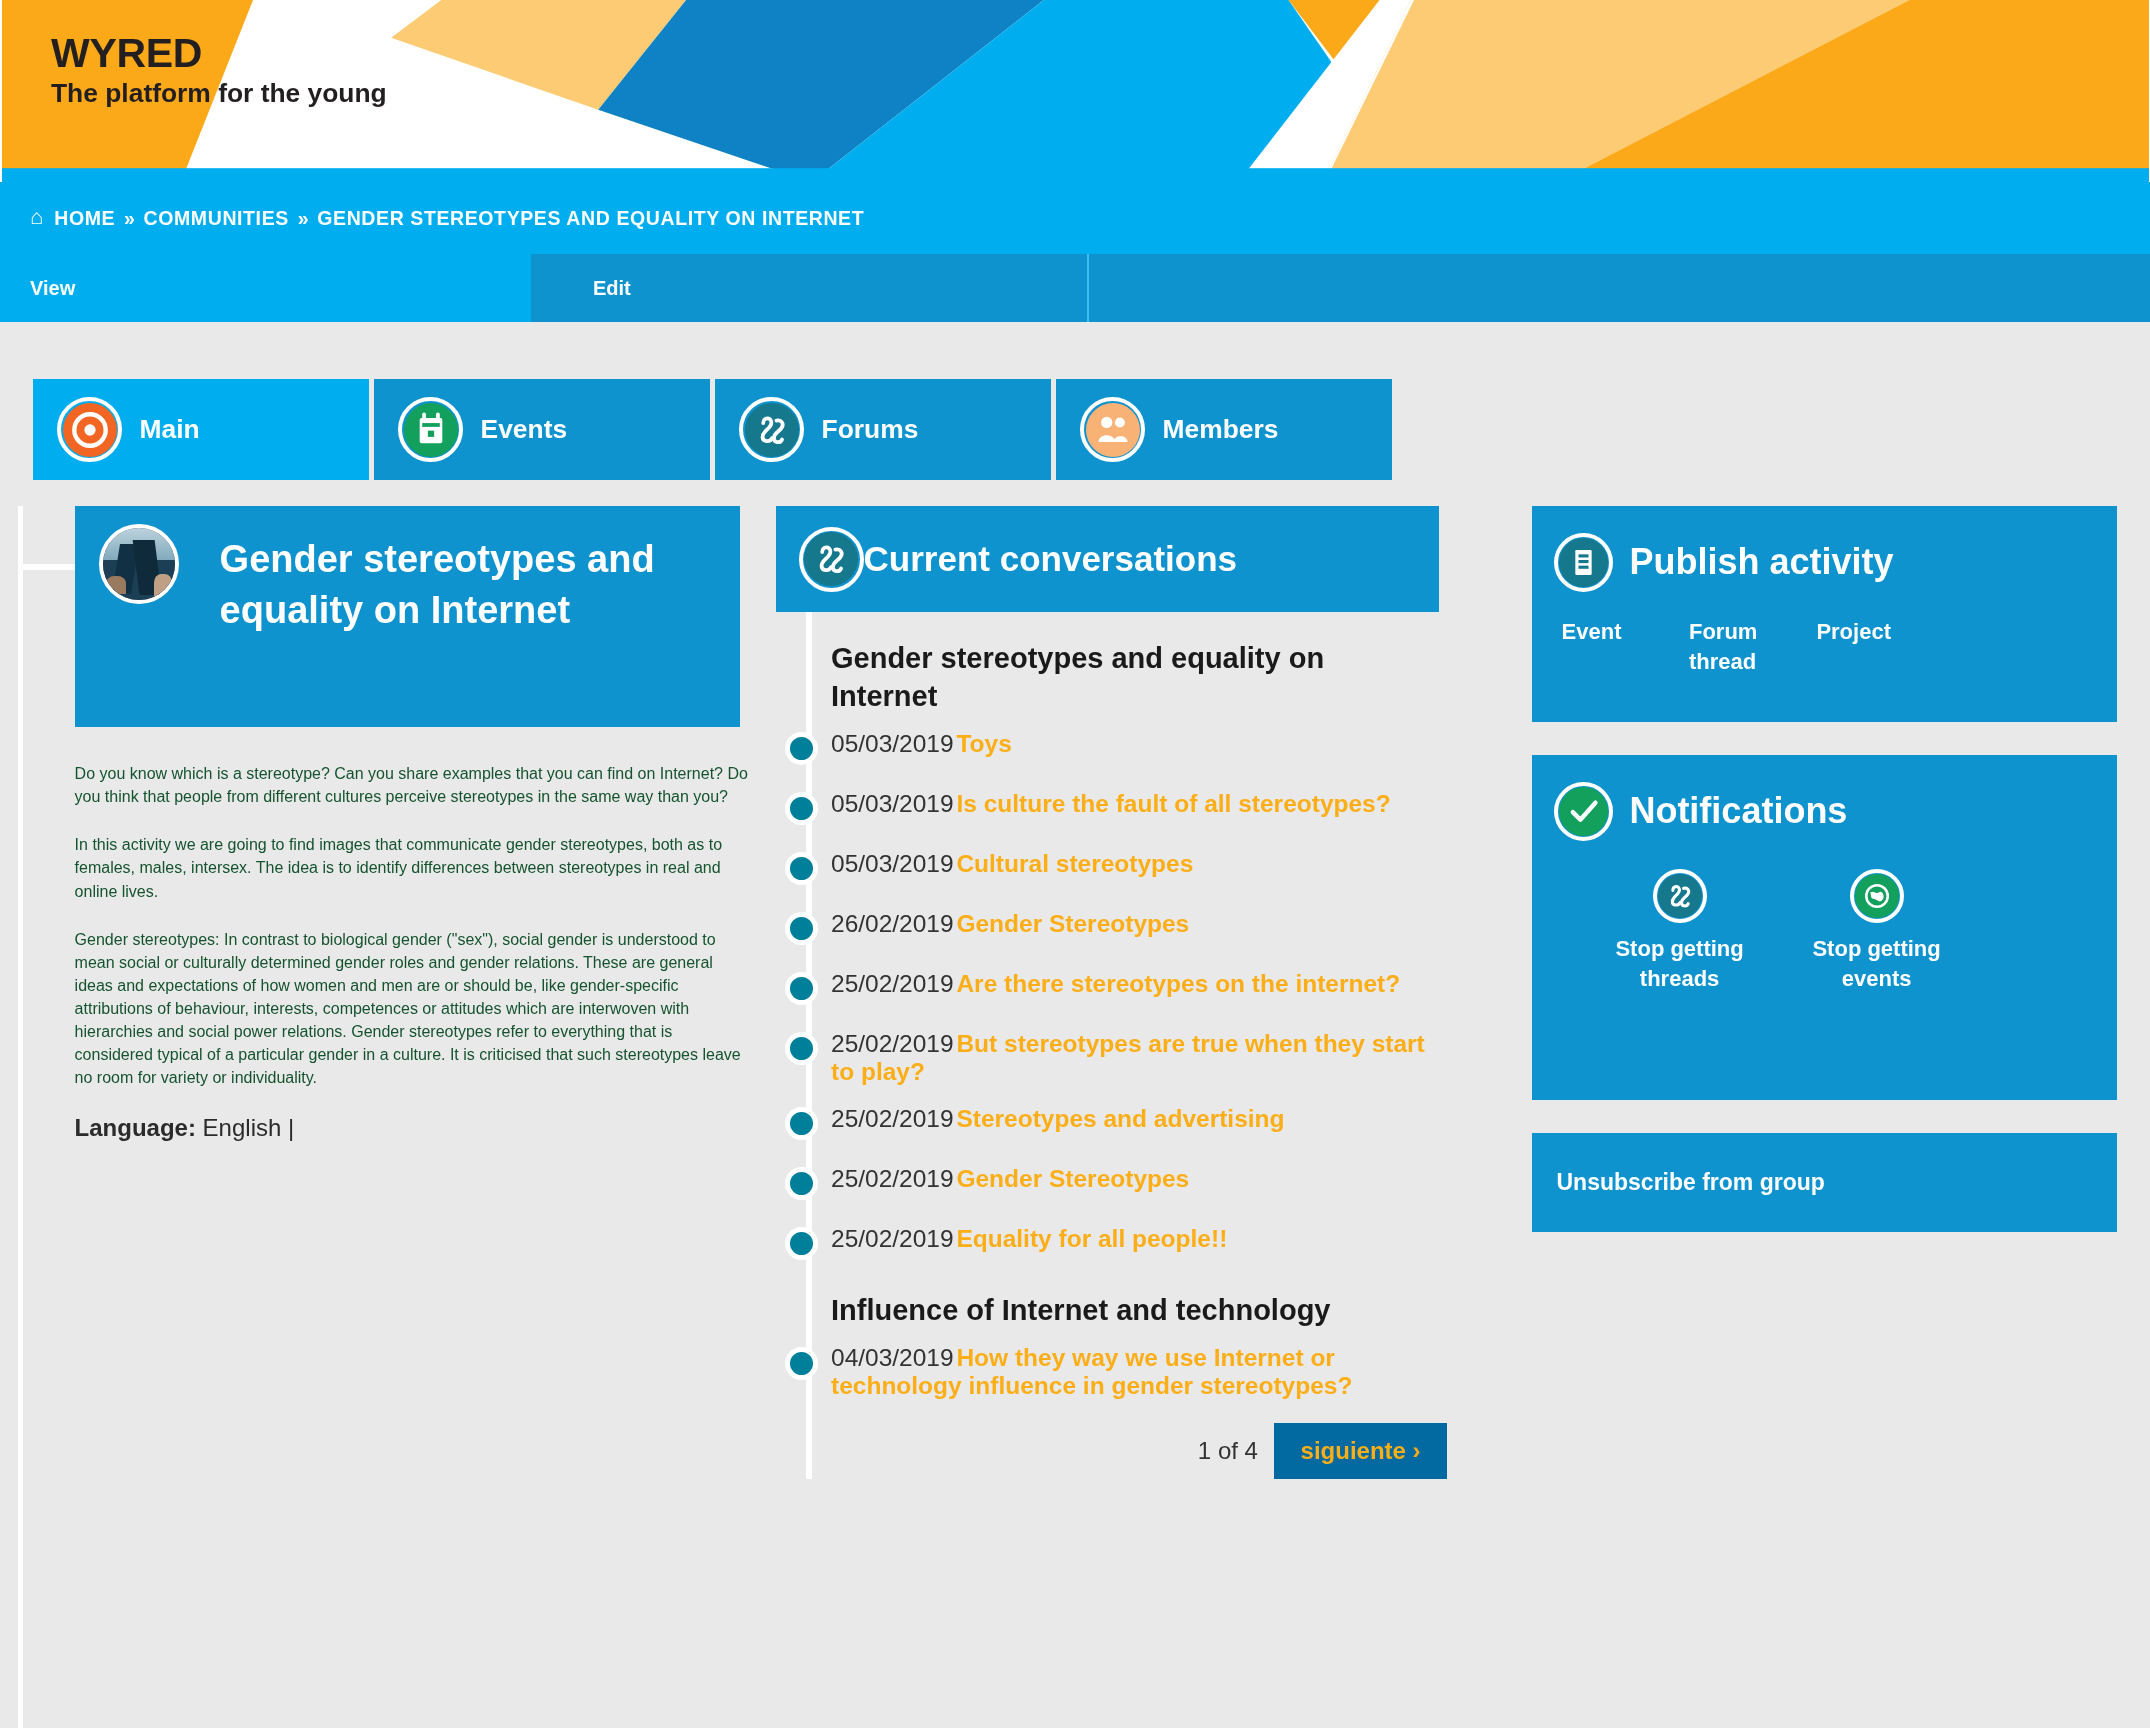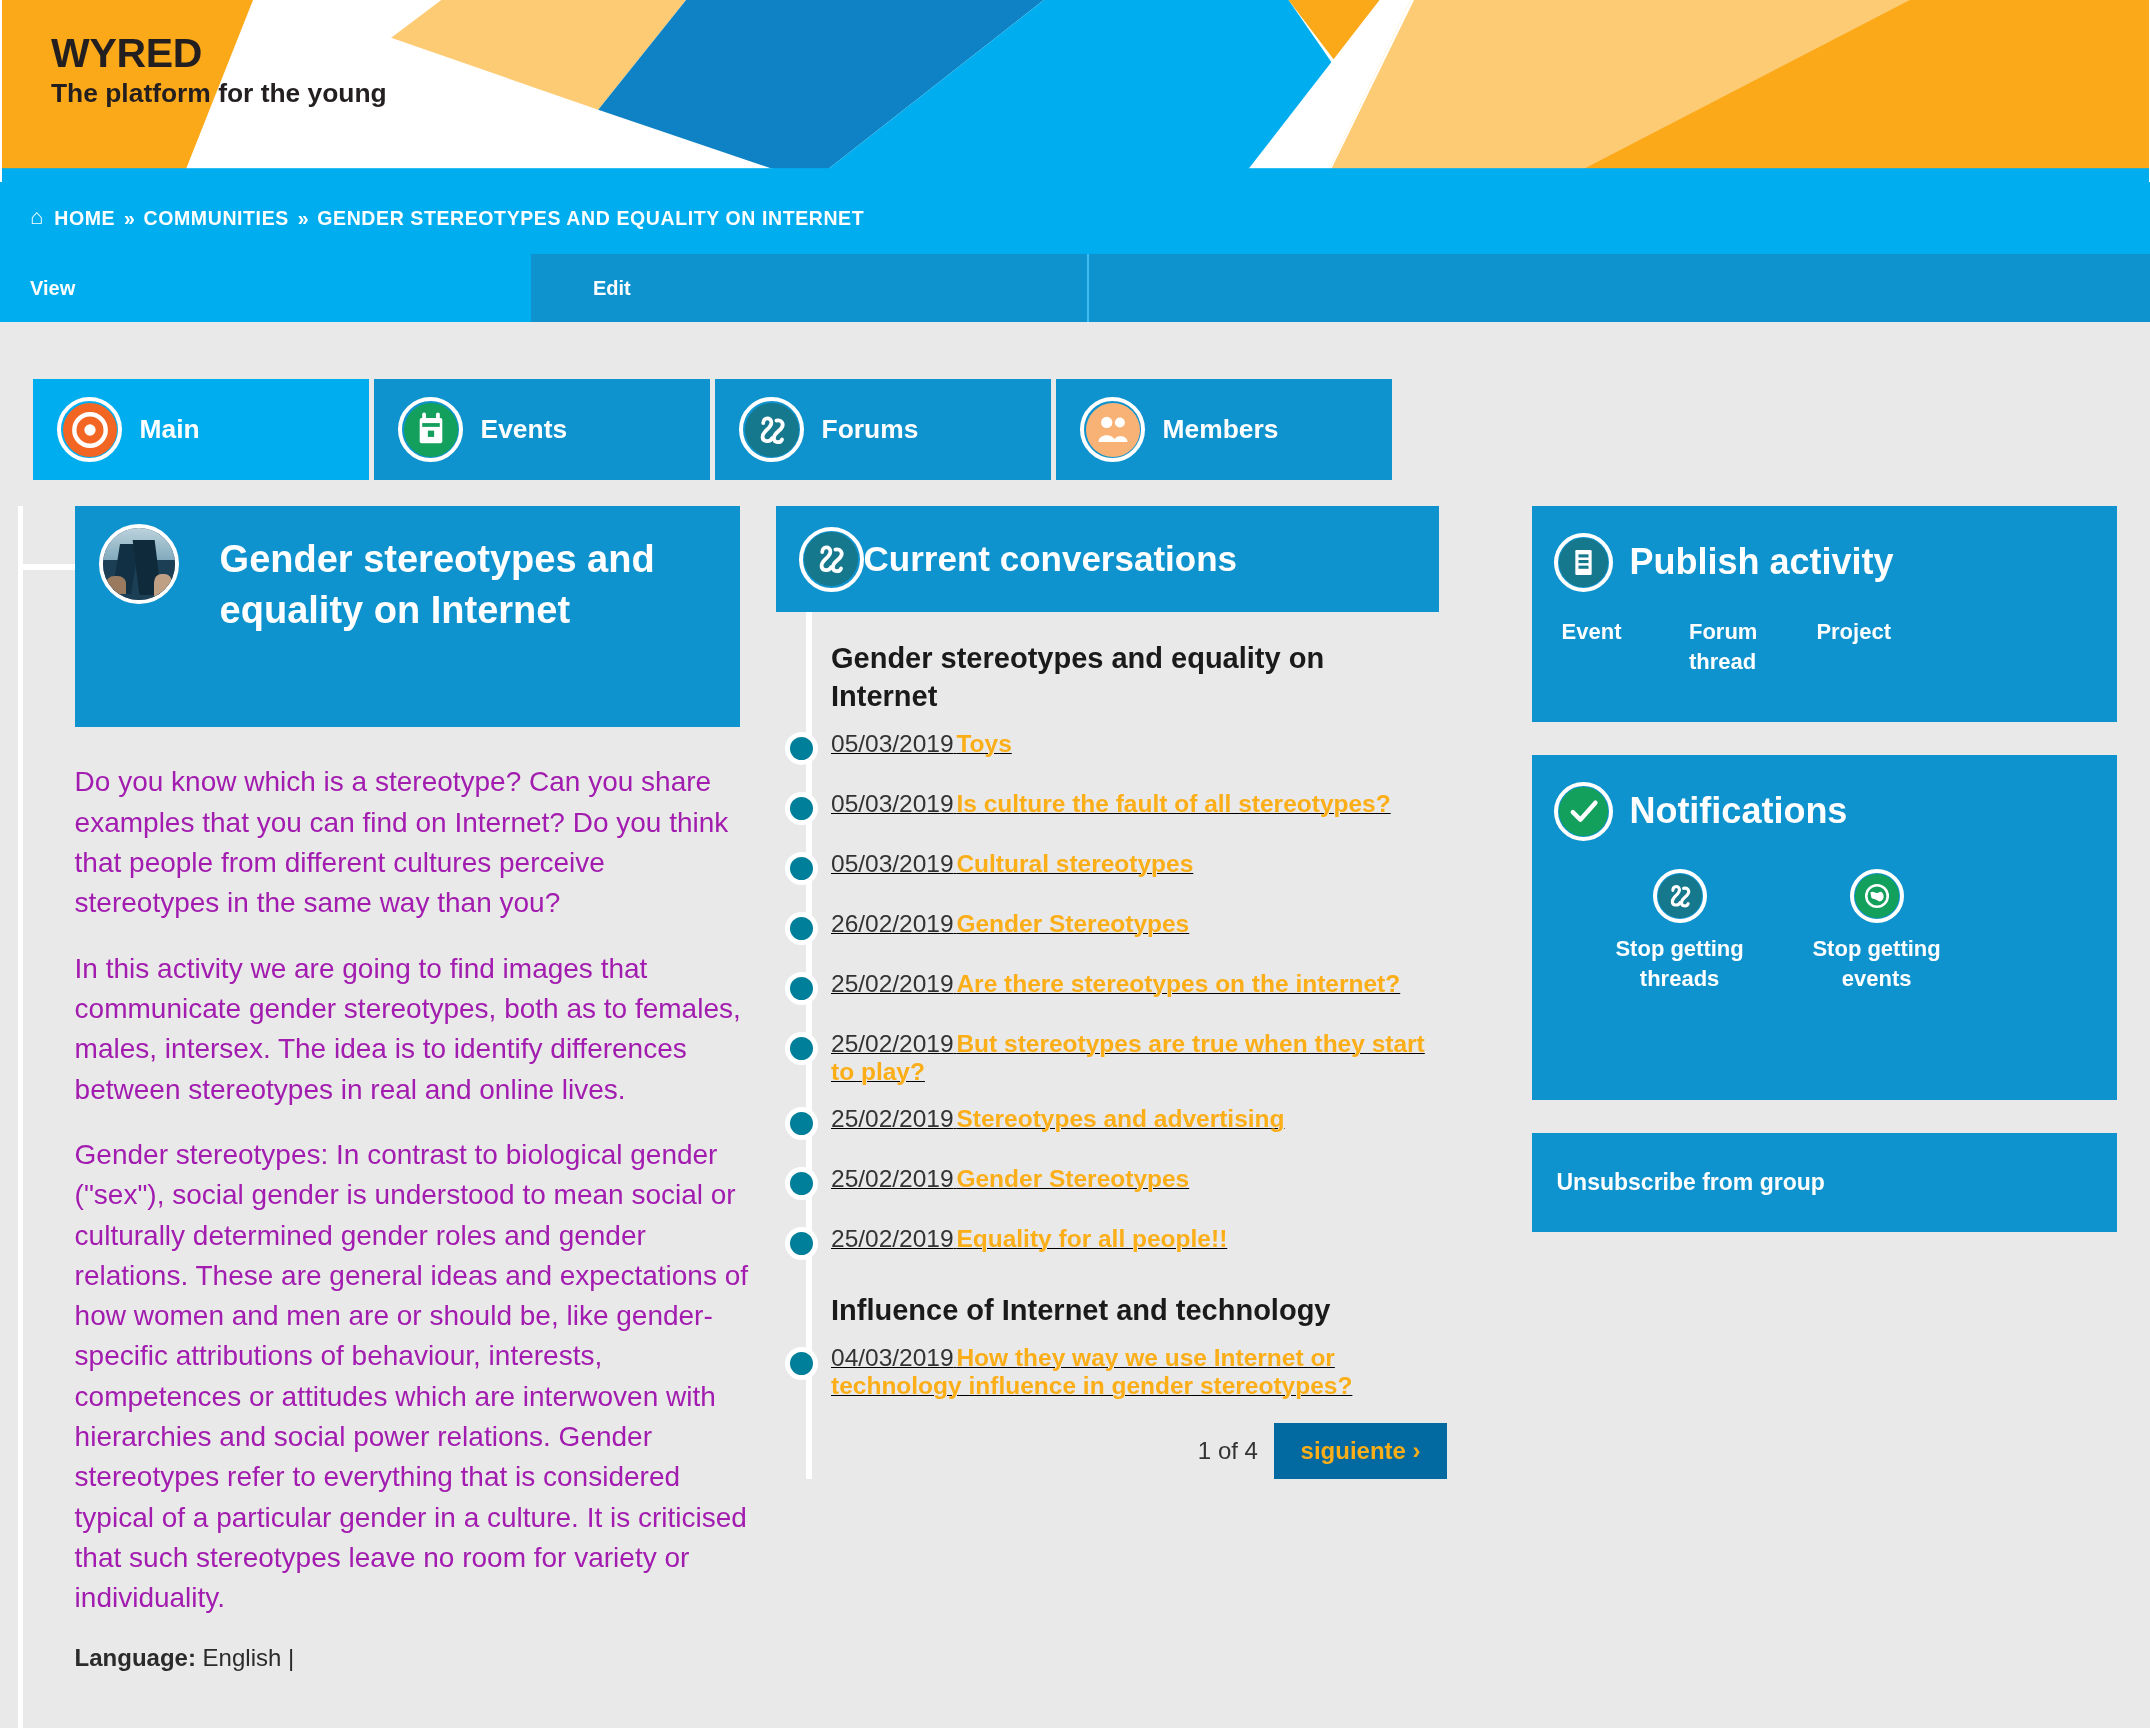--- a/index.html
+++ b/index.html
@@ -204,22 +204,22 @@
     font-weight: bold;
     line-height: 1.32;
   }
 
   .body-copy {
     margin-left: 57px;
     width: 679px;
     padding-top: 35px;
   }
   .body-copy p {
-    color: #a21caf;
-    font-size: 28px;
+    color: #14532d;
+    font-size: 16px;
     line-height: 1.44;
     margin-bottom: 25px;
   }
   .lang-line {
     color: #2b2b2b;
     font-size: 24px;
     margin-top: 6.3px;
   }
   .lang-line b { font-weight: bold; }
 
@@ -264,21 +264,20 @@
     line-height: 1.28;
     margin: 0 0 15px 55px;
     width: 591px;
   }
   .tl-group-title.second { margin-top: 26.4px; }
   .tl-item {
     position: relative;
     margin: 0 0 19px 55px;
     width: 616px;
     min-height: 41px;
-    text-decoration: underline;
   }
   .tl-dot {
     position: absolute;
     left: -46px; top: 2.5px;
     width: 33px; height: 33px;
     border-radius: 50%;
     background: #007F9B;
     border: 5.7px solid #ffffff;
   }
   .tl-date {

